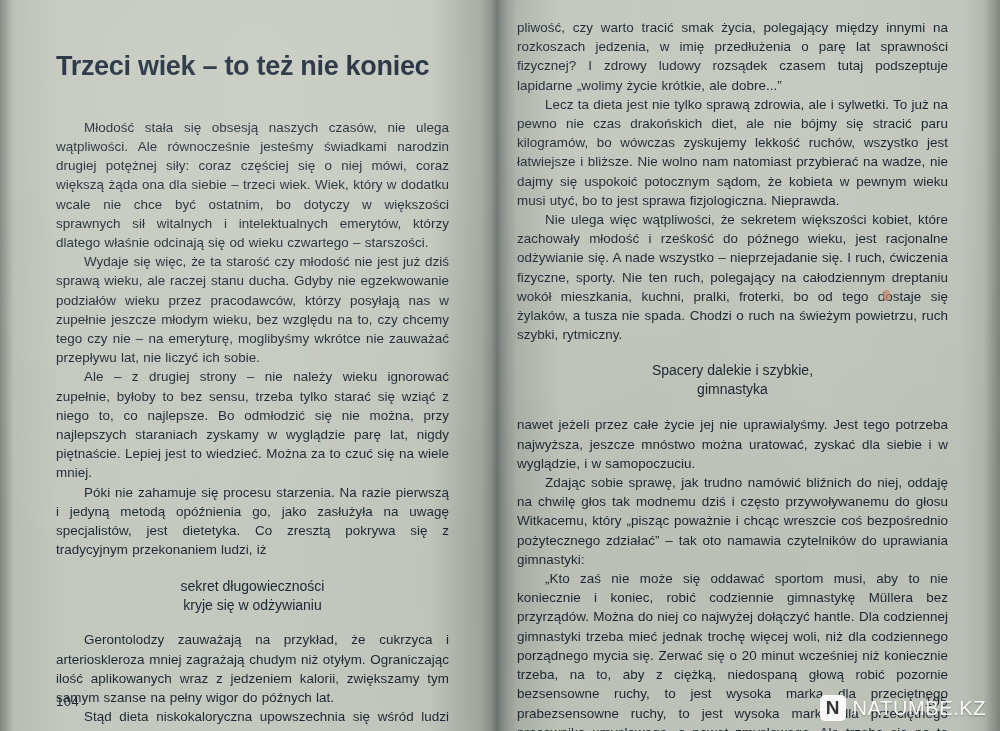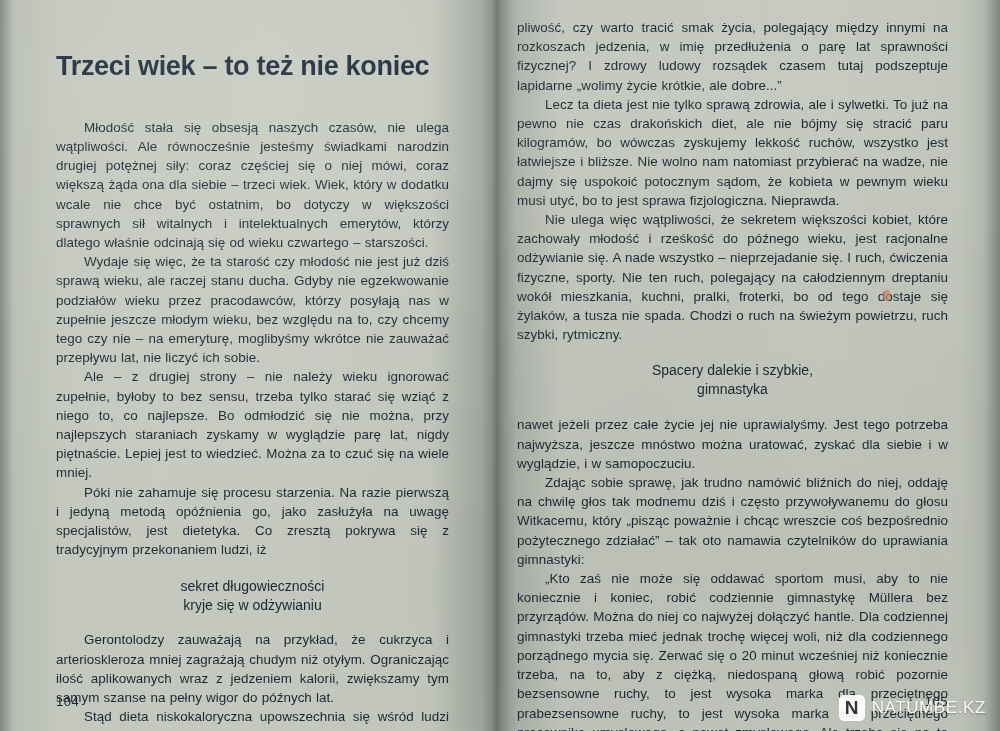--- a/index.html
+++ b/index.html
@@ -115,21 +115,21 @@
     background: #ffffff;
     color: #2b2b2b;
     font-size: 19px;
     font-weight: bold;
     line-height: 26px;
     text-align: center;
     font-family: "Liberation Sans", sans-serif;
   }
   .wm-text {
     color: #ffffff;
-    font-size: 17px;
+    font-size: 20px;
     letter-spacing: 0.6px;
     text-shadow: 0 1px 2px rgba(0,0,0,0.35);
   }
   .speck {
     position: absolute;
     background: #c98b72;
     opacity: 0.75;
     border-radius: 40%;
   }
   .paper-grain {

